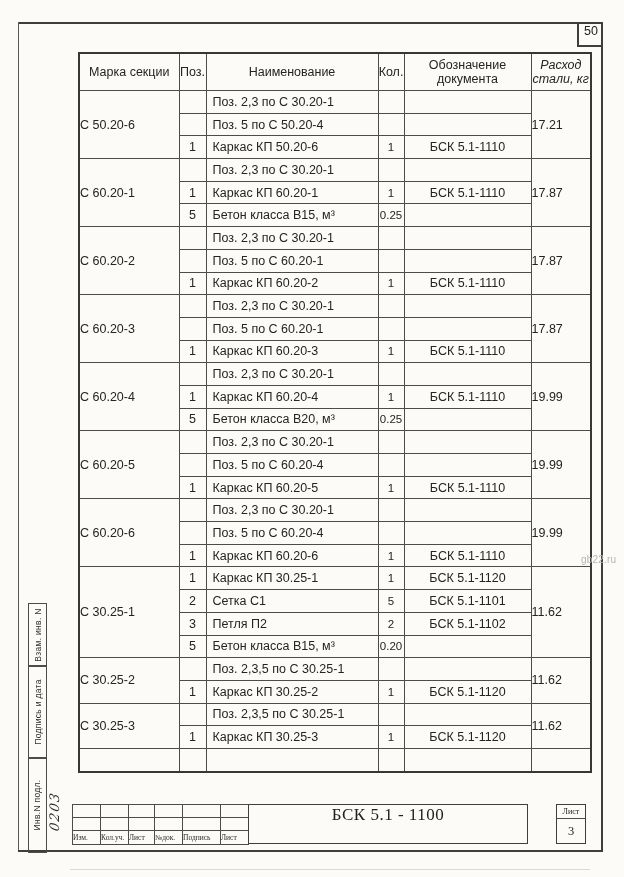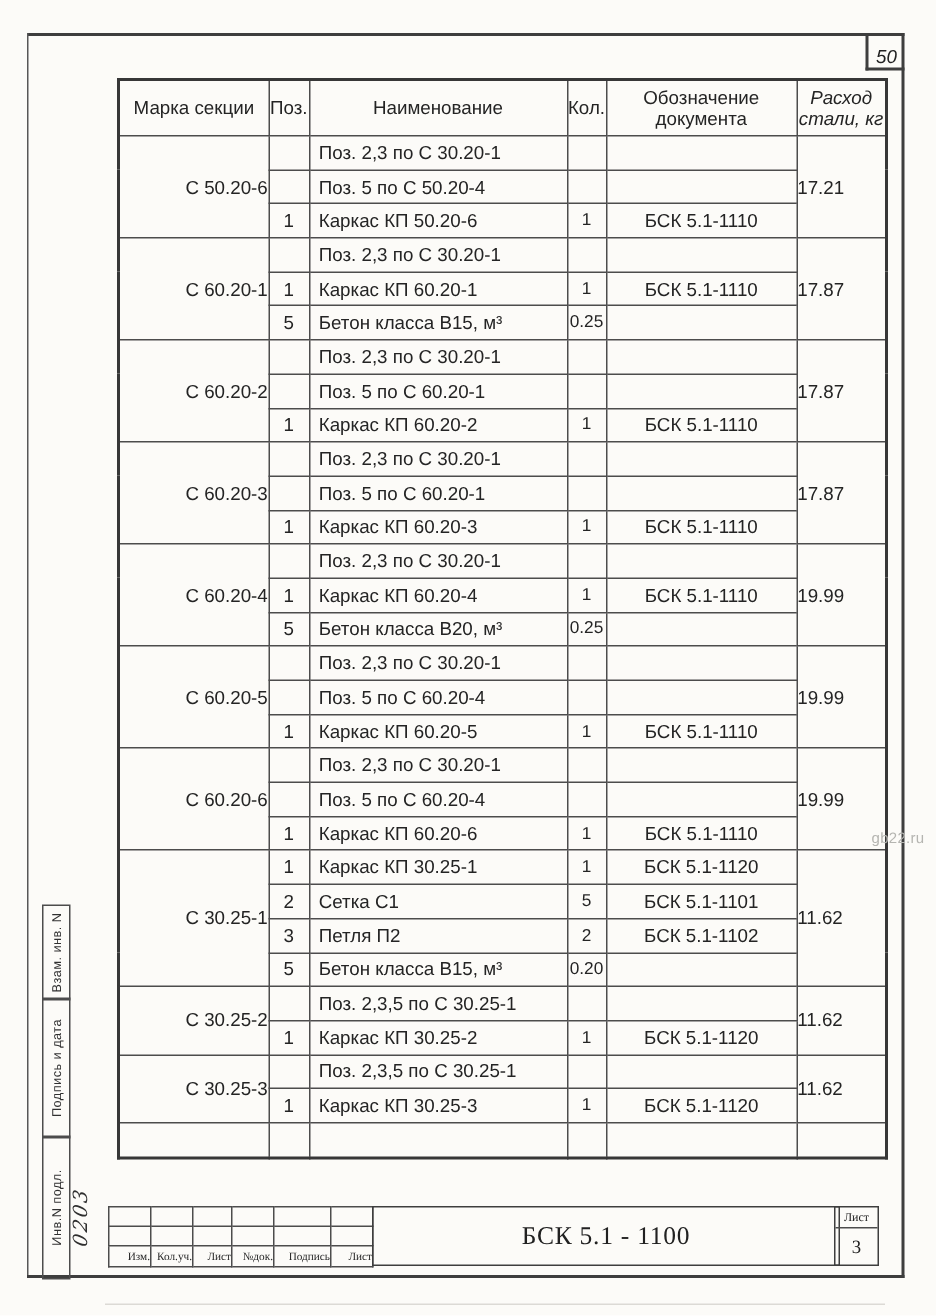--- a/index.html
+++ b/index.html
@@ -14,38 +14,38 @@
   #frame-top    { left:18px; top:22px;  width:585px; height:2px; }
   #frame-left   { left:18px; top:22px;  width:1px;   height:830px; background:#575757; }
   #frame-right  { left:601px; top:22px; width:2px;   height:830px; }
   #frame-bottom { left:18px; top:850px; width:585px; height:2px; }
   #scan-artifact { left:70px; top:869px; width:520px; height:1px; background:#dcdad5; }
 
   
   #pagenum-box {
     position:absolute; left:577px; top:24px; width:24px; height:21px;
     border-left:2px solid #3e3e3e; border-bottom:2px solid #3e3e3e;
-    display:flex; align-items:flex-end; justify-content:center;
-    font-size:12.5px; color:#222;font-style:italic;
+    display:flex; align-items:flex-start; justify-content:center;
+    font-size:12.5px; color:#222;
   }
 
   
   table.spec {
     position:absolute; left:78px; top:52px; width:512px;
     border-collapse:collapse; table-layout:fixed;
     border:2px solid #373737;
   }
   .spec th, .spec td {
     border:1px solid #4c4c4c; padding:0;
     font-size:12.5px; font-weight:normal; color:#242424;
     overflow:hidden; white-space:nowrap;
   }
   .spec thead th { height:36px; line-height:1.12; text-align:center; }
   .spec tbody td { height:21.7px; }
-  .c-mark  { text-align:right; }
+  .c-mark  { text-align:left; }
   .c-pos   { text-align:center; }
   .c-name  { text-align:left; padding-left:6px !important; }
   .c-qty   { text-align:center; font-size:11.5px !important; }
   .c-doc   { text-align:center; }
   .c-steel { text-align:left; }
 
   
   .mbox {
     position:absolute; left:28px; width:17px;
     border:1px solid #4c4c4c;
@@ -72,28 +72,28 @@
 
   
   table.rev {
     position:absolute; left:72px; top:804px; width:176px;
     border-collapse:collapse; table-layout:fixed;
     border:1.5px solid #3e3e3e;
   }
   .rev td {
     border:1px solid #4c4c4c; padding:0; height:12px;
     font-family:"Liberation Serif", serif; font-size:7.5px; color:#2a2a2a;
-    text-align:right; white-space:nowrap; overflow:hidden;
+    text-align:left; white-space:nowrap; overflow:hidden;
   }
   .rev tr.labels td { height:13px; }
 
   #doc-box {
-    position:absolute; left:248px; top:804px; width:312px; height:40px;
+    position:absolute; left:248px; top:804px; width:280px; height:40px;
     border:1.5px solid #3e3e3e; box-sizing:border-box;
-    display:flex; align-items:center; justify-content:center;
+    display:flex; justify-content:center;
     font-family:"Liberation Serif", serif; font-size:17px;
     letter-spacing:0.5px; color:#212121;
   }
   #sheet-box {
     position:absolute; left:556px; top:804px; width:30px; height:40px;
     border:1.5px solid #3e3e3e; box-sizing:border-box;
     font-family:"Liberation Serif", serif; color:#212121;
   }
   #sheet-label {
     height:13px; border-bottom:1px solid #4c4c4c;

